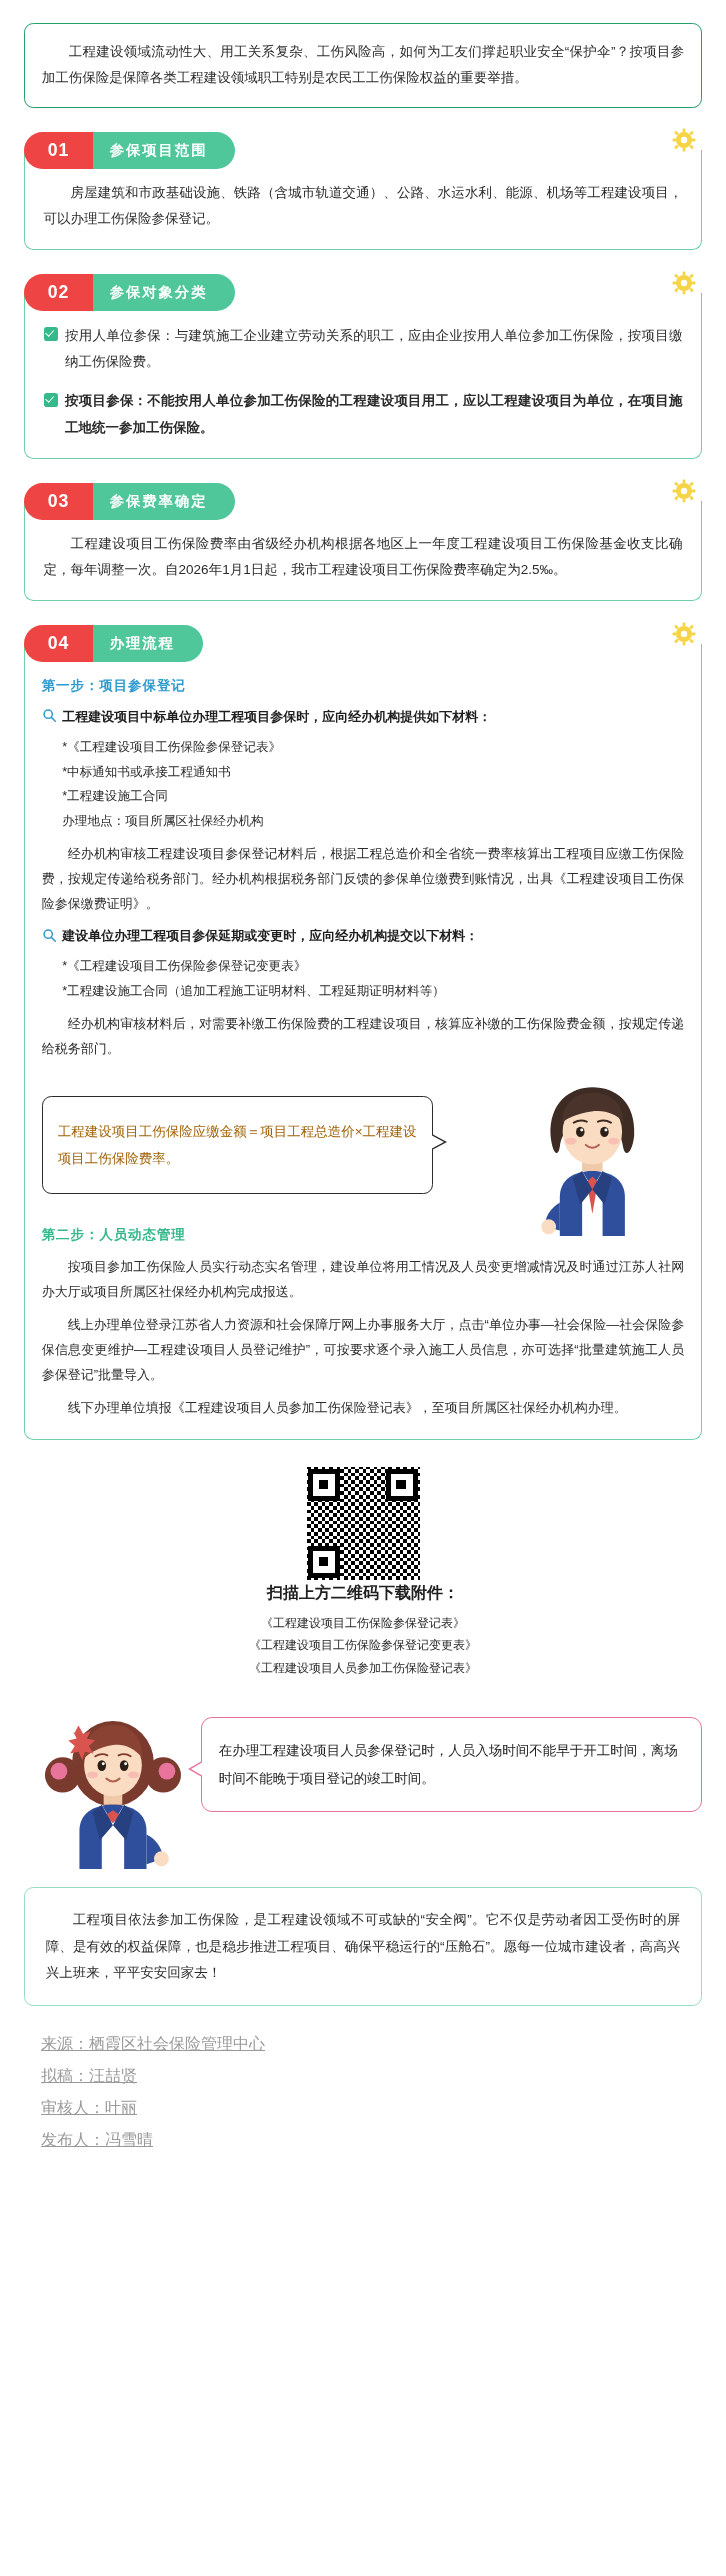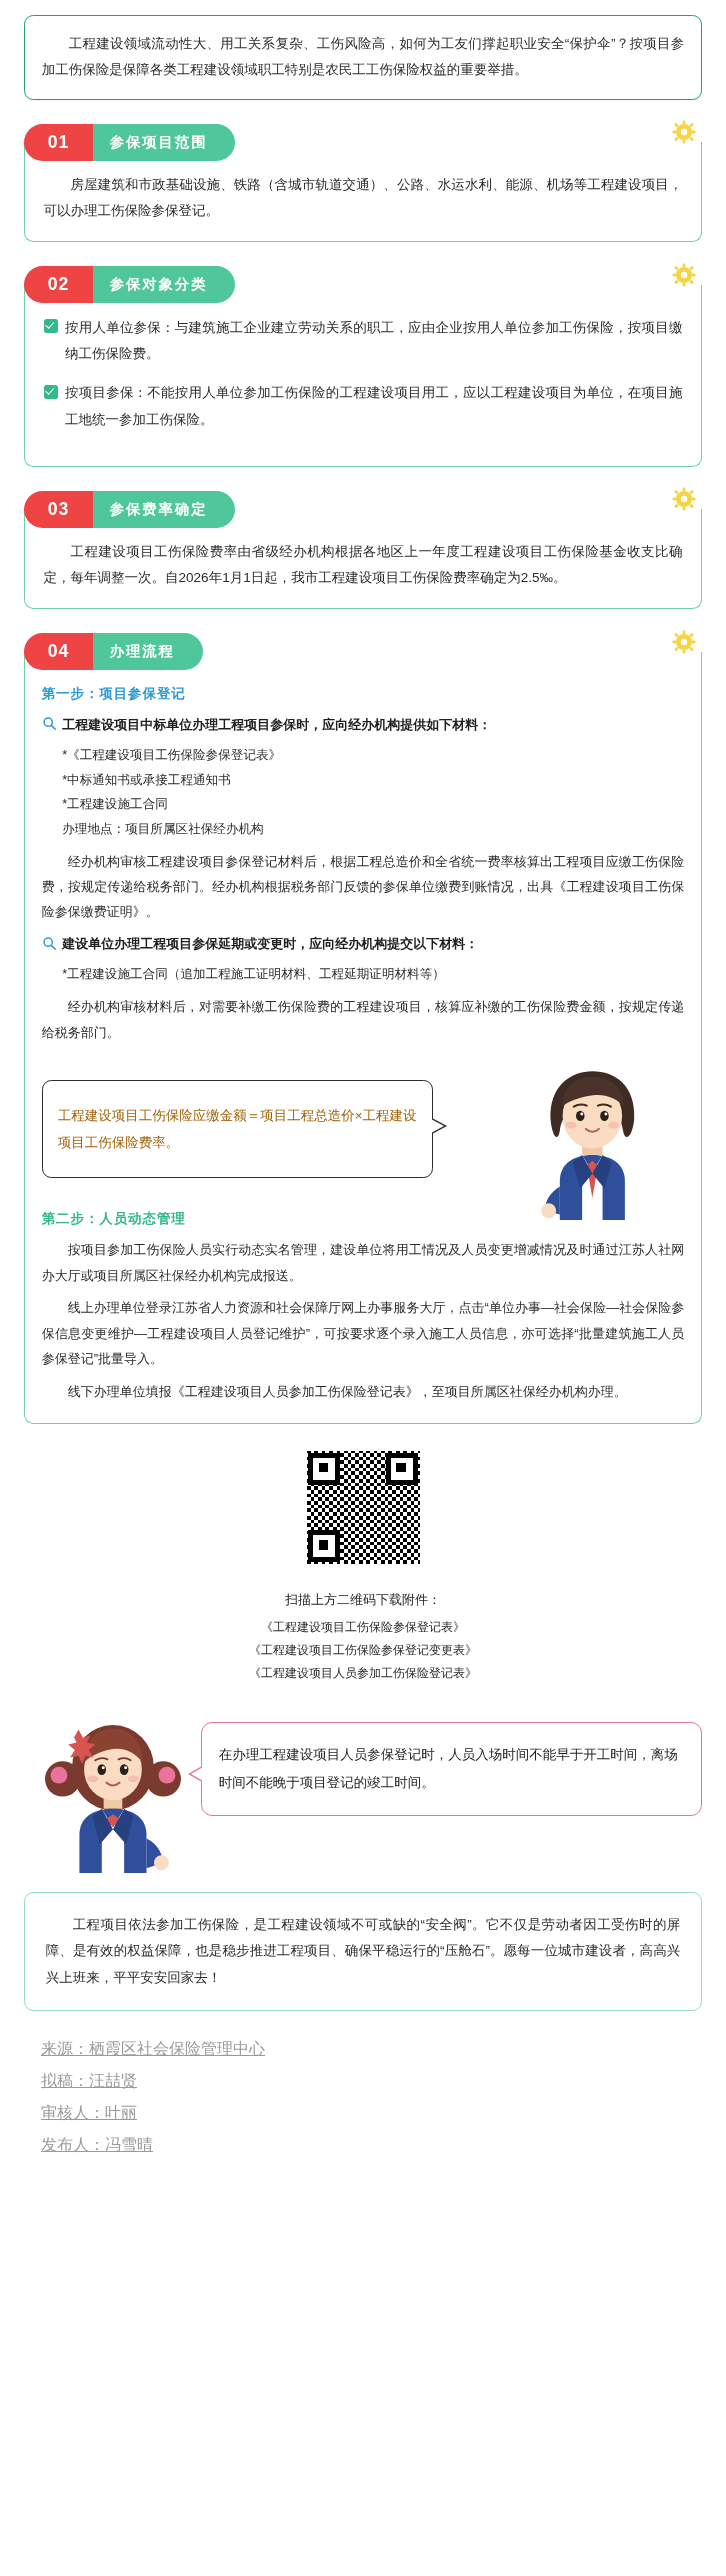--- a/index.html
+++ b/index.html
@@ -12,21 +12,21 @@
   }
   .page {
     width: 726px;
     position: relative;
     background: #ffffff;
     padding-bottom: 9.3px;
   }
 
   
   .intro {
-    margin: 15px 24px 0 24px;
+    margin: 23px 24px 0 24px;
     border: 0.9px solid #23a06a;
     border-radius: 9.3px;
     background: #ffffff;
     padding: 15px 16.7px 15px 16.7px;
     box-shadow: 0 0.9px 0 rgba(0,0,0,0.03);
   }
   .intro p {
     margin: 0;
     font-size: 13.5px;
     line-height: 1.95;
@@ -91,21 +91,21 @@
     text-indent: 2em;
     text-align: justify;
   }
 
   
   .check-item {
     display: flex;
     align-items: flex-start;
     margin-bottom: 13px;
   }
-  .check-item:last-child { margin-bottom: 16px; }
+  .check-item:last-child { margin-bottom: 0; font-weight: bold; }
   .chk {
     flex: 0 0 auto;
     width: 14px; height: 14px;
     background: #35b98a;
     border-radius: 2.8px;
     margin: 4.6px 7.4px 0 0;
     position: relative;
   }
   .chk::after {
     content: "";
@@ -241,24 +241,24 @@
     position: absolute;
     left: 5.6px; top: 5.6px;
     width: 9.3px; height: 9.3px;
     background: #000;
     display: block;
   }
   .qr .eye.tl { left: 1.9px; top: 1.9px; }
   .qr .eye.tr { right: 1.9px; top: 1.9px; }
   .qr .eye.bl { left: 1.9px; bottom: 1.9px; }
   .qr-caption {
-    font-size: 13px;
-    font-weight: normal;
+    font-size: 16px;
+    font-weight: bold;
     color: #1f1f1f;
-    margin-top: 24px;
+    margin-top: 0;
   }
   .qr-files {
     margin-top: 7.4px;
     font-size: 12px;
     line-height: 1.9;
     color: #2b2b2b;
   }
 
   
   .pink-row {
@@ -468,20 +468,21 @@
 
       <div class="bullet-line">
         <span class="bullet-icon">
           <svg viewBox="0 0 16 16" width="15" height="15" fill="none" stroke="#2e9ad0" stroke-width="1.6">
               <circle cx="6.6" cy="6.6" r="4.4"></circle>
               <line x1="10" y1="10" x2="14.2" y2="14.2" stroke-linecap="round"></line>
             </svg>
         </span>
         <span class="bullet-strong">建设单位办理工程项目参保延期或变更时，应向经办机构提交以下材料：</span>
       </div>
+      <div class="sub">*《工程建设项目工伤保险参保登记变更表》</div>
       <div class="sub">*工程建设施工合同（追加工程施工证明材料、工程延期证明材料等）</div>
       <p class="para">经办机构审核材料后，对需要补缴工伤保险费的工程建设项目，核算应补缴的工伤保险费金额，按规定传递给税务部门。</p>
 
       <div class="bubble-row">
         <div class="bubble">工程建设项目工伤保险应缴金额＝项目工程总造价×工程建设项目工伤保险费率。</div>
         <div class="figure-male">
           <svg viewBox="0 0 190 170" width="177" height="158">
 
             <path d="M52 62 C50 26 74 10 97 10 C122 10 144 26 142 62 C140 82 132 86 130 74 C128 58 120 50 96 50 C72 50 64 58 62 74 C60 86 54 82 52 62 Z" fill="#3d2b24"></path>
 

